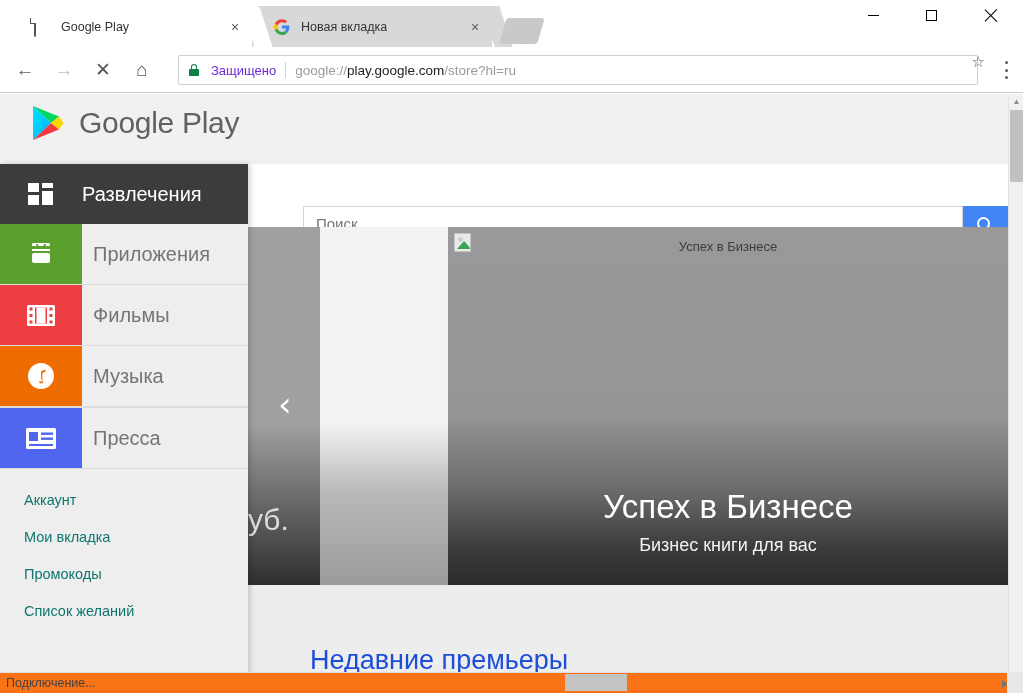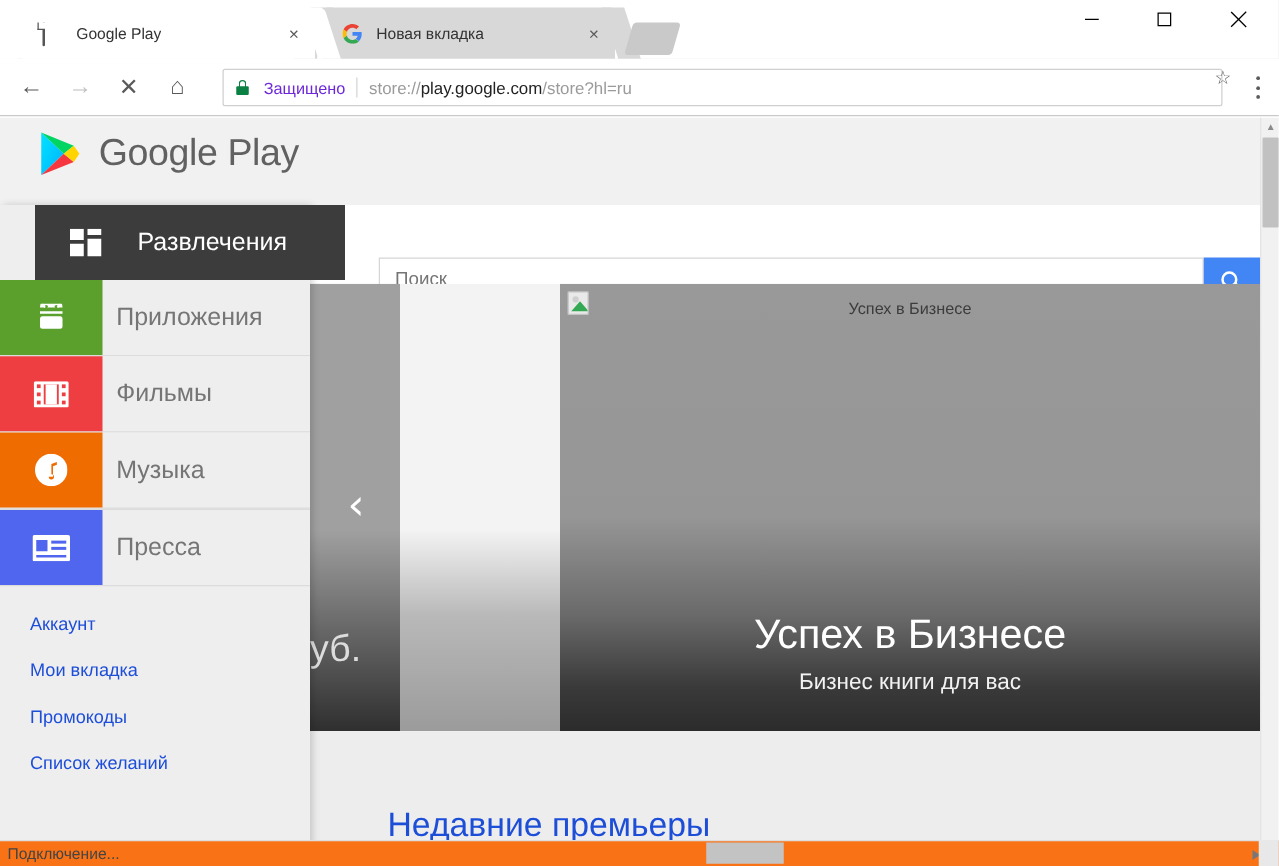--- a/index.html
+++ b/index.html
@@ -156,36 +156,36 @@
                 width: 7px; height: 2.2px; background: #fff; transform: rotate(45deg); }
 
   
   .leftnav {
     position: absolute; left: 0; top: 70px; width: 248px; height: 529px;
     background: #eeeeee; z-index: 10;
     box-shadow: 2px 0 6px rgba(0,0,0,.18);
   }
   .nav-head {
     width: 248px; height: 60px; background: #3c3c3c;
-    display: flex; align-items: center; margin-left: 28px;
+    display: flex; align-items: center;
   }
   .nav-head .icoslot { width: 82px; display: flex; align-items: center; justify-content: center; }
   .nav-head .label { color: #fff; font-size: 20px; }
 
   .nav-row { height: 60px; display: flex; align-items: center; background: #eeeeee; }
   .nav-row .icoslot {
     width: 82px; height: 60px; display: flex; align-items: center; justify-content: center;
     flex: none;
   }
   .nav-row .label { color: #757575; font-size: 20px; margin-left: 11px; }
 
   .nav-sep { height: 1px; background: #dcdcdc; margin: 0; }
 
   .nav-sub { height: 37px; display: flex; align-items: center; background: #eeeeee; }
-  .nav-sub .label { color: #1d4ed8; font-size: 14.5px; margin-left: 24px; }
+  .nav-sub .label { color: #0f766e; font-size: 14.5px; margin-left: 24px; }
 
   
   .banner-area {
     position: absolute; left: 248px; top: 133px; width: 760px; height: 358px;
     overflow: hidden;
   }
   .slide-prev-strip {
     position: absolute; left: 0; top: 0; width: 72px; height: 358px;
     background: linear-gradient(to bottom, #a0a0a0 0%, #a0a0a0 55%, #6d6d6d 75%, #2f2f2f 100%);
   }
@@ -338,21 +338,21 @@
     <div class="nav-btn">✕</div>
     <div class="nav-btn">⌂</div>
 
     <div class="omnibox">
       <span class="lock-ico">
         <span class="lock-shackle"></span>
           <span class="lock-body"></span>
       </span>
       <span class="secure-text">Защищено</span>
       <span class="omni-div"></span>
-      <span class="url"><span>store://</span><b>play.google.com</b><span>/store?hl=ru</span></span>
+      <span class="url"><span>google://</span><b>play.google.com</b><span>/store?hl=ru</span></span>
     </div>
 
     <div class="star-ico">☆</div>
     <div class="menu-ico">
         <i></i>
         <i></i>
         <i></i>
       </div>
   </div>
 

